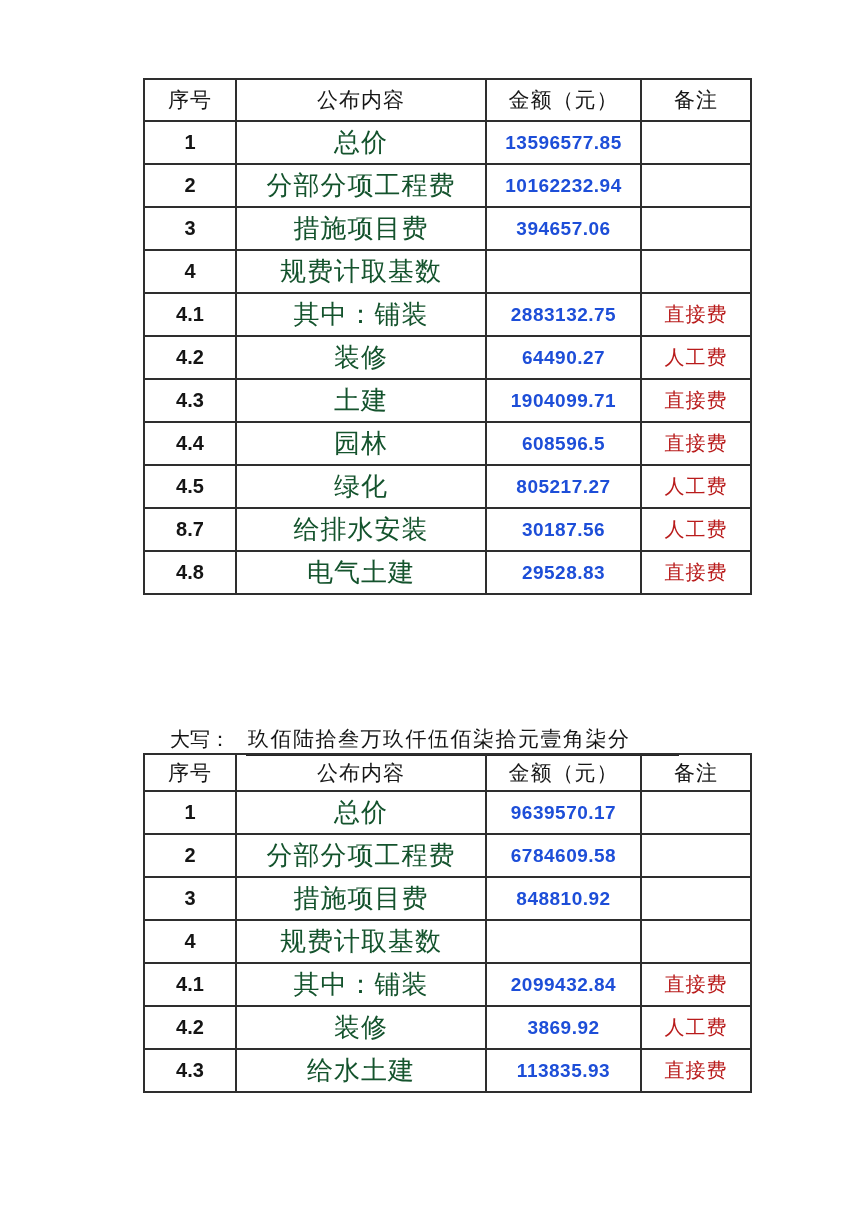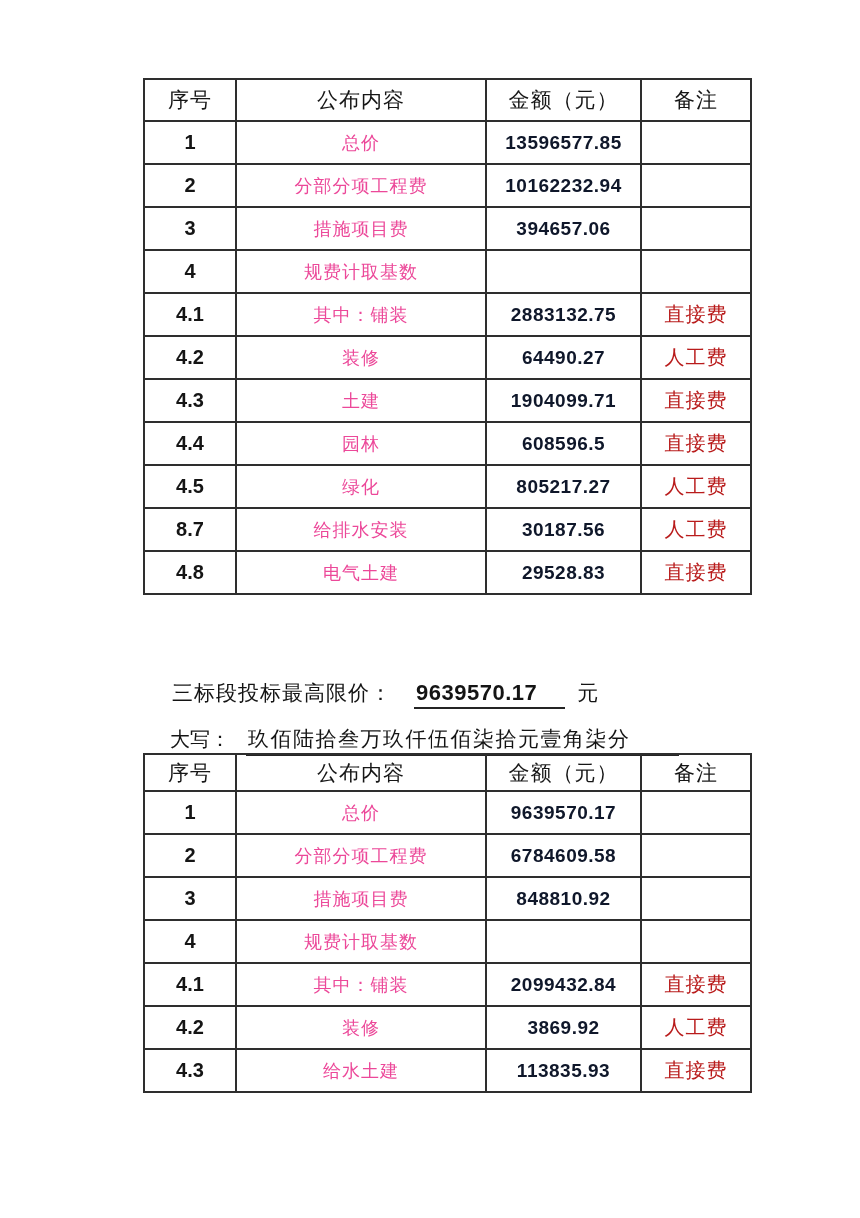--- a/index.html
+++ b/index.html
@@ -42,29 +42,29 @@
     color:#161616;
     letter-spacing:1px;
   }
   td.seq{
     font-family:"Liberation Sans","DejaVu Sans",sans-serif;
     font-size:20px;
     font-weight:600;
     color:#151515;
   }
   td.content{
-    font-size:18px;
-    color:#ec4899;
+    font-size:26px;
+    color:#14532d;
     letter-spacing:1px;
   }
   td.amount{
     font-family:"Liberation Sans","DejaVu Sans",sans-serif;
     font-size:19px;
     font-weight:600;
-    color:#0f172a;
+    color:#1d4ed8;
     letter-spacing:0.5px;
   }
   td.remark{
     font-size:20px;
     color:#b91c1c;
     letter-spacing:1px;
   }
   .sum-line1{
     position:absolute;
     left:172px;
@@ -185,23 +185,20 @@
     </tr>
     <tr>
       <td class="seq">4.8</td>
       <td class="content">电气土建</td>
       <td class="amount">29528.83</td>
       <td class="remark">直接费</td>
     </tr>
   </tbody>
     </table>
 
-  <div class="sum-line1">
-    <span>三标段投标最高限价：</span><span class="amount">9639570.17</span><span class="unit">元</span>
-  </div>
   <div class="sum-line2">
     <span>大写：</span><span class="caps">玖佰陆拾叁万玖仟伍佰柒拾元壹角柒分</span>
   </div>
 
   <table class="price" id="table2">
     <colgroup>
       <col class="col-seq">
         <col class="col-content">
         <col class="col-amount">
         <col class="col-remark">

